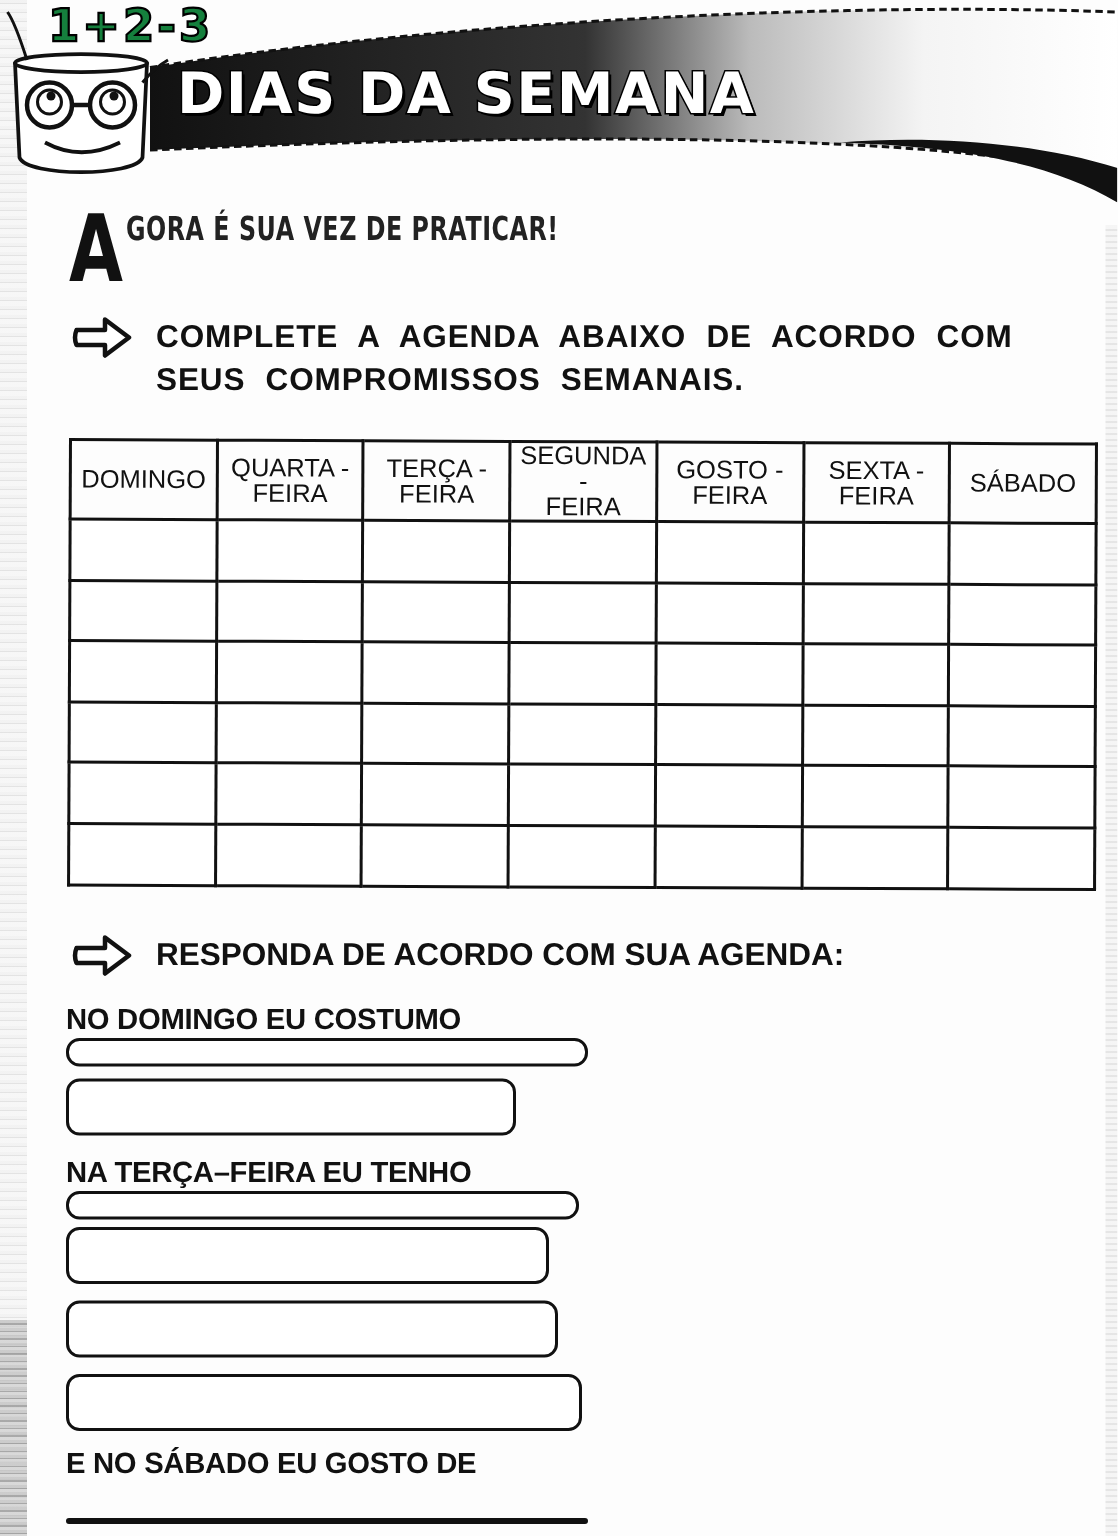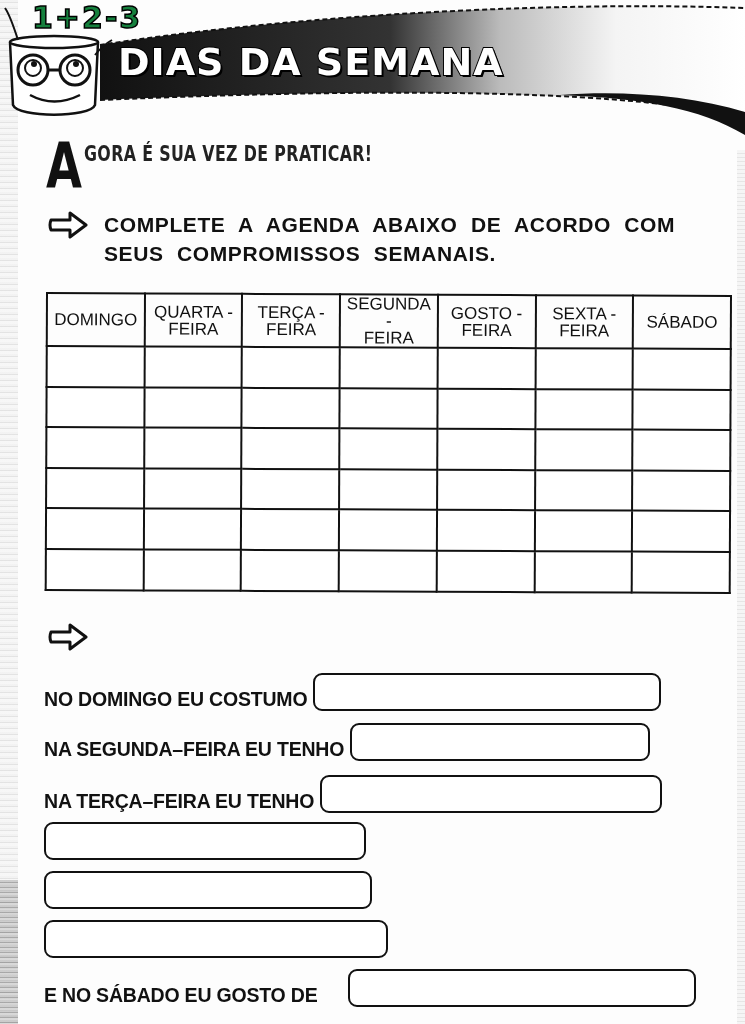--- a/index.html
+++ b/index.html
@@ -64,21 +64,21 @@
     }
     .agenda th, .agenda td { border: 2.5px solid #111; }
     .agenda th {
       height: 52px; font-weight: normal; font-size: 17px; line-height: 17px;
       text-align: center; vertical-align: middle; padding: 0 2px; color: #111;
     }
     .agenda td { height: 40.6px; background: #fff; }
 
     
     .answers { position: absolute; left: 44px; top: 666px; width: 690px; }
-    .answer-row { position: absolute; left: 0; display: flex; align-items: flex-end; height: 42px; }
+    .answer-row { position: absolute; left: 0; display: flex; align-items: flex-start; height: 42px; flex-direction: column; }
     .answer-label {
       font-weight: bold; font-size: 19.5px; white-space: nowrap; color: #111; margin-right: 6px;
       letter-spacing: -.2px;
     }
     .answer-box {
       height: 38px; border: 2.5px solid #111; border-radius: 9px; background: #fff;
     }
   </style>
 </head>
 <body>
@@ -205,29 +205,29 @@
         <td></td>
         <td></td>
     </tr>
   </tbody>
 </table>
 
 <div class="instruction instr2">
   <svg class="arrow" viewBox="0 0 42 30">
     <path d="M3,10 L22,10 L22,3 L38,15 L22,27 L22,20 L3,20 Q1,15 3,10 Z" fill="#fff" stroke="#111" stroke-width="3" stroke-linejoin="round"></path>
   </svg>
+  <span class="text">RESPONDA DE ACORDO COM SUA AGENDA:</span>
 </div>
 
 <div class="answers">
   <div class="answer-row" style="top:3px;">
     <span class="answer-label">NO DOMINGO EU COSTUMO</span>
     <div class="answer-box" style="width:348px;"></div>
   </div>
   <div class="answer-row" style="top:53px;">
-    <span class="answer-label">NA SEGUNDA–FEIRA EU TENHO</span>
     <div class="answer-box" style="width:300px;"></div>
   </div>
   <div class="answer-row" style="top:105px;">
     <span class="answer-label">NA TERÇA–FEIRA EU TENHO</span>
     <div class="answer-box" style="width:342px;"></div>
   </div>
   <div class="answer-row" style="top:152px;">
     <div class="answer-box" style="width:322px;"></div>
   </div>
   <div class="answer-row" style="top:201px;">

